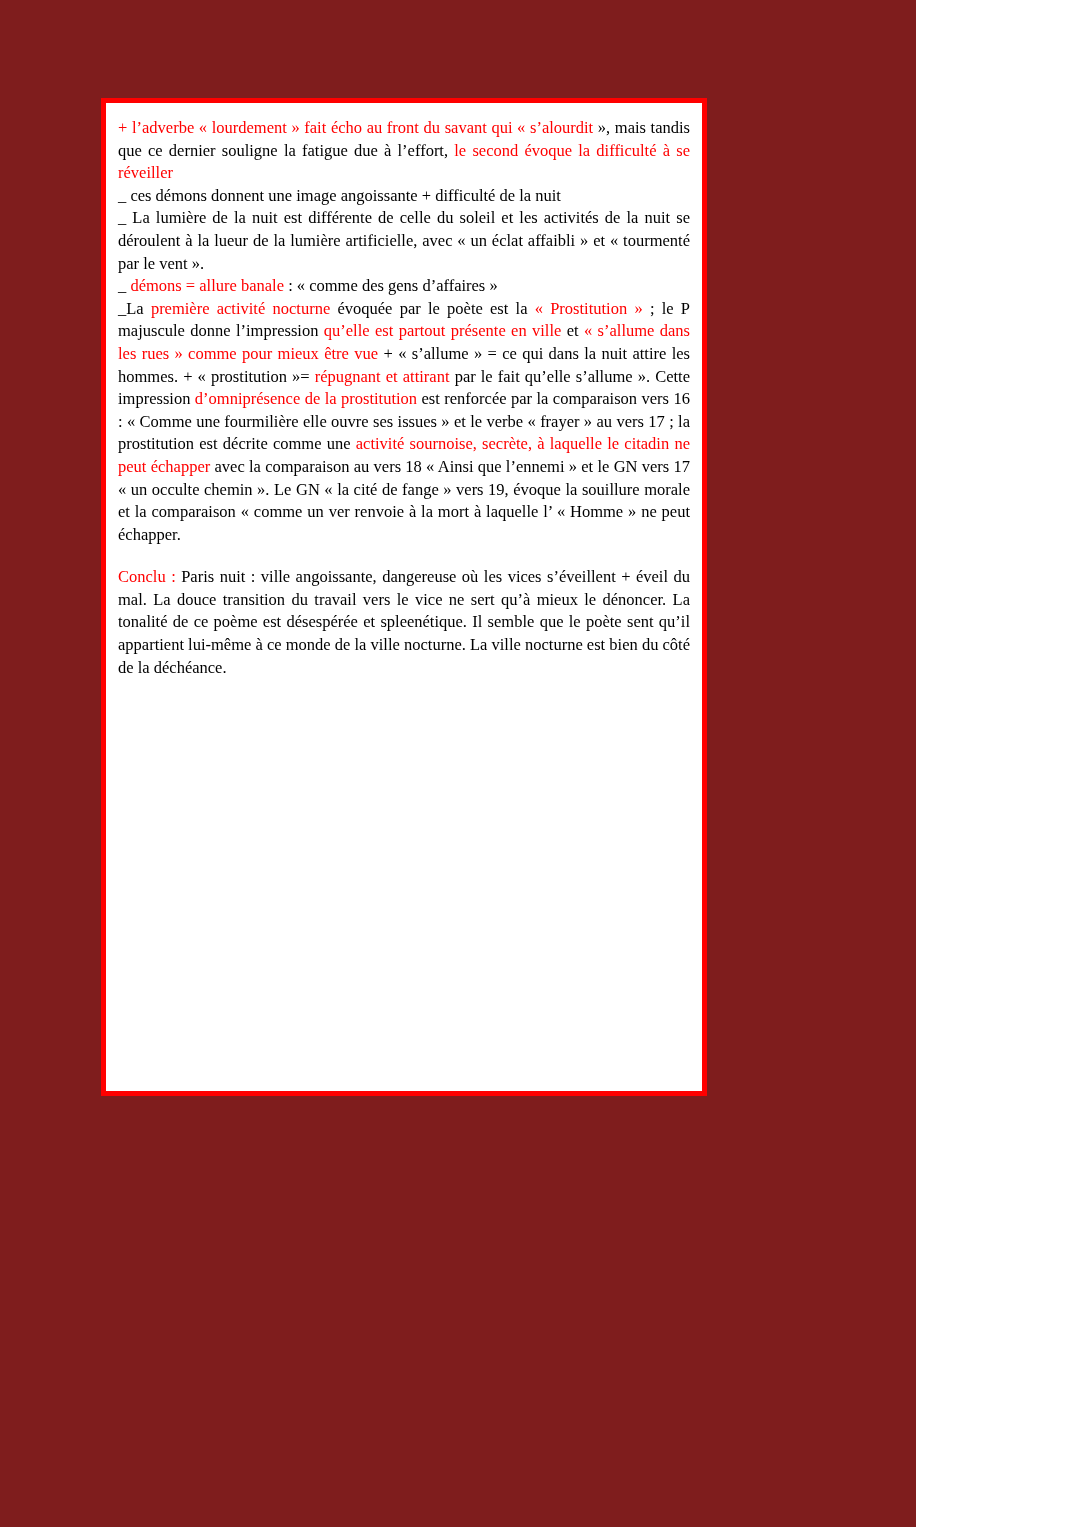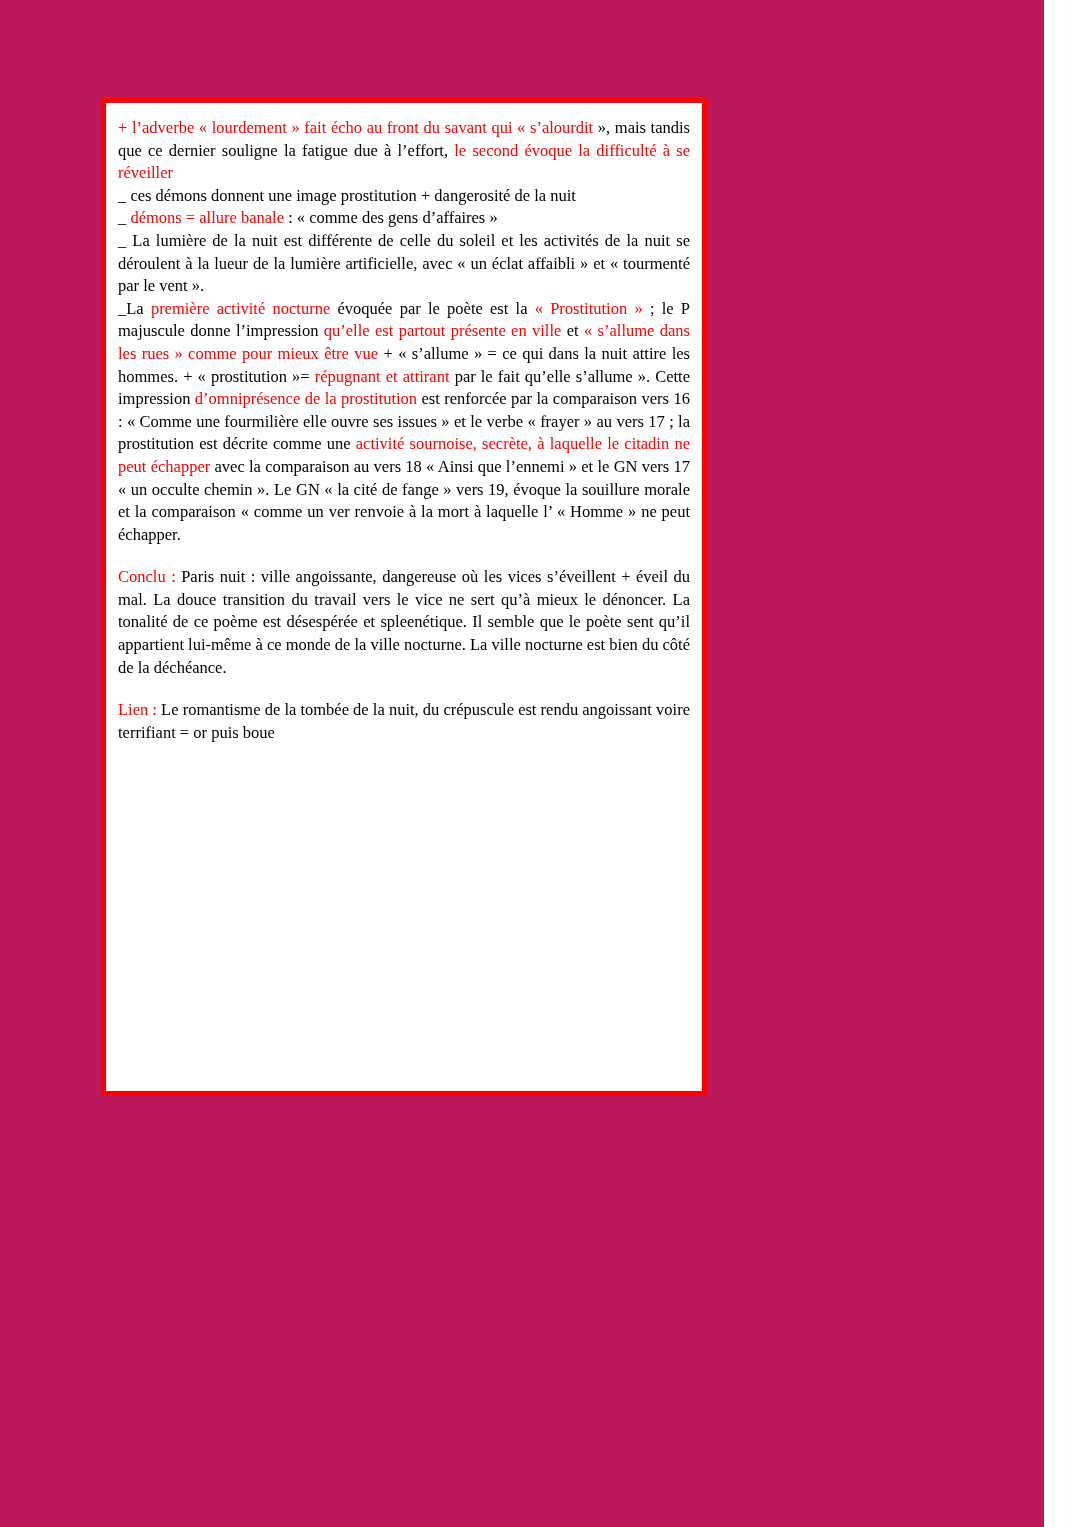--- a/index.html
+++ b/index.html
@@ -7,23 +7,24 @@
     padding: 0;
     background: #ffffff;
   }
   body {
     width: 1080px;
     height: 1527px;
     font-family: "Liberation Serif", serif;
   }
   .page {
     position: relative;
-    width: 1044px;
+    width: 908px;
     height: 1527px;
-    background: #be185d;
+    background: #7f1d1d;
+    padding-left: 8px;
   }
   .doc-frame {
     position: absolute;
     left: 101px;
     top: 98px;
     width: 596px;
     height: 988px;
     border: 5px solid #ff0000;
     background: #ffffff;
     box-sizing: content-box;
@@ -59,24 +60,23 @@
     height: 38px;
   }
 </style>
 </head>
 <body>
 
 <div class="page">
   <div class="doc-frame">
     <div class="doc-body" id="doc-body">
         <p class="para"><span class="red">+ l’adverbe « lourdement » fait écho au front du savant qui « s’alourdit </span><span class="blk">», mais tandis que ce dernier souligne la fatigue due à l’effort, </span><span class="red">le second évoque la difficulté à se réveiller</span></p>
-        <p class="para"><span class="blk">_ ces démons donnent une image prostitution + dangerosité de la nuit</span></p>
+        <p class="para"><span class="blk">_ ces démons donnent une image angoissante + difficulté de la nuit</span></p>
+        <p class="para"><span class="blk">_ La lumière de la nuit est différente de celle du soleil et les activités de la nuit se déroulent à la lueur de la lumière artificielle, avec « un éclat affaibli » et « tourmenté par le vent ».</span></p>
         <p class="para"><span class="blk">_ </span><span class="red">démons = allure banale</span><span class="blk"> : « comme des gens d’affaires »</span></p>
-        <p class="para"><span class="blk">_ La lumière de la nuit est différente de celle du soleil et les activités de la nuit se déroulent à la lueur de la lumière artificielle, avec « un éclat affaibli » et « tourmenté par le vent ».</span></p>
         <p class="para"><span class="blk">_La </span><span class="red">première activité nocturne</span><span class="blk"> évoquée par le poète est la </span><span class="red">« Prostitution »</span><span class="blk"> ; le P majuscule donne l’impression </span><span class="red">qu’elle est partout présente en ville</span><span class="blk"> et </span><span class="red">« s’allume dans les rues » comme pour mieux être vue</span><span class="blk"> + « s’allume » = ce qui dans la nuit attire les hommes. + « prostitution »= </span><span class="red">répugnant et attirant</span><span class="blk"> par le fait qu’elle s’allume ». Cette impression </span><span class="red">d’omniprésence de la prostitution</span><span class="blk"> est renforcée par la comparaison vers 16 : « Comme une fourmilière elle ouvre ses issues » et le verbe « frayer » au vers 17 ; la prostitution est décrite comme une </span><span class="red">activité sournoise, secrète, à laquelle le citadin ne peut échapper</span><span class="blk"> avec la comparaison au vers 18 « Ainsi que l’ennemi » et le GN vers 17 « un occulte chemin ». Le GN « la cité de fange » vers 19, évoque la souillure  morale  et la  comparaison « comme  un  ver  renvoie  à  la  mort  à  laquelle l’ « Homme  » ne peut échapper.</span></p>
         <div class="spacer-md"></div>
         <p class="para"><span class="red">Conclu :</span><span class="blk"> Paris nuit : ville angoissante, dangereuse où les vices s’éveillent + éveil du mal. La douce transition du travail vers le vice ne sert qu’à mieux le dénoncer. La tonalité de ce poème est désespérée et spleenétique. Il semble que le poète sent qu’il appartient lui-même à ce monde de la ville nocturne. La ville nocturne est bien du côté de la déchéance.</span></p>
         <div class="spacer-md"></div>
-        <p class="para"><span class="red">Lien : </span><span class="blk">   Le romantisme de la tombée de la nuit, du crépuscule est rendu angoissant voire terrifiant = or puis boue</span></p>
         <div class="spacer-lg"></div>
       </div>
   </div>
 </div>
 
 </body></html>

